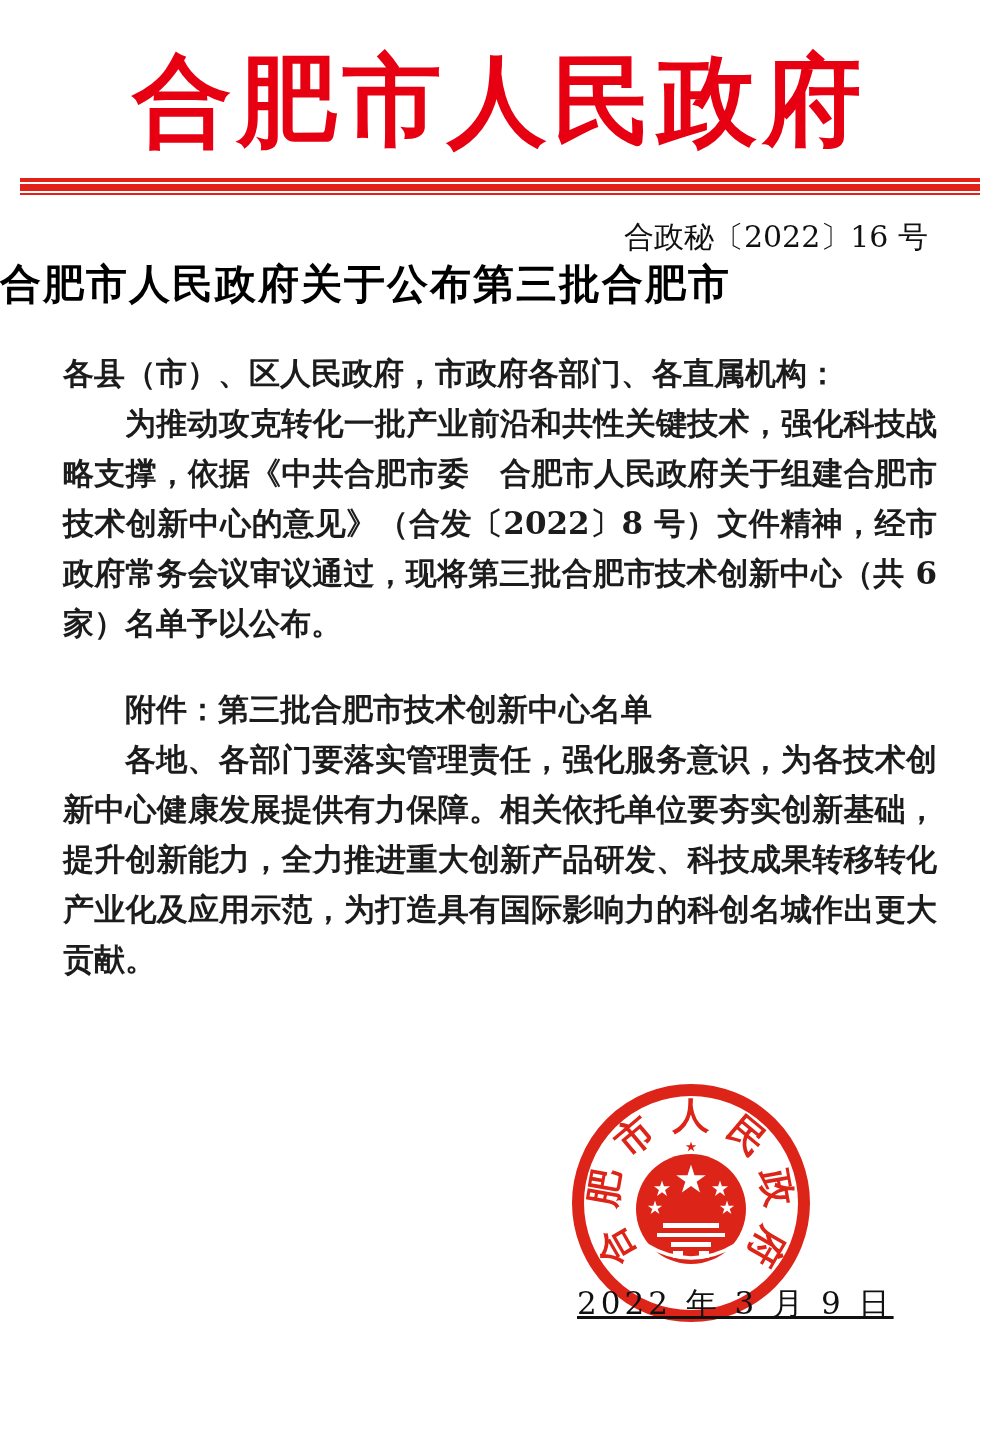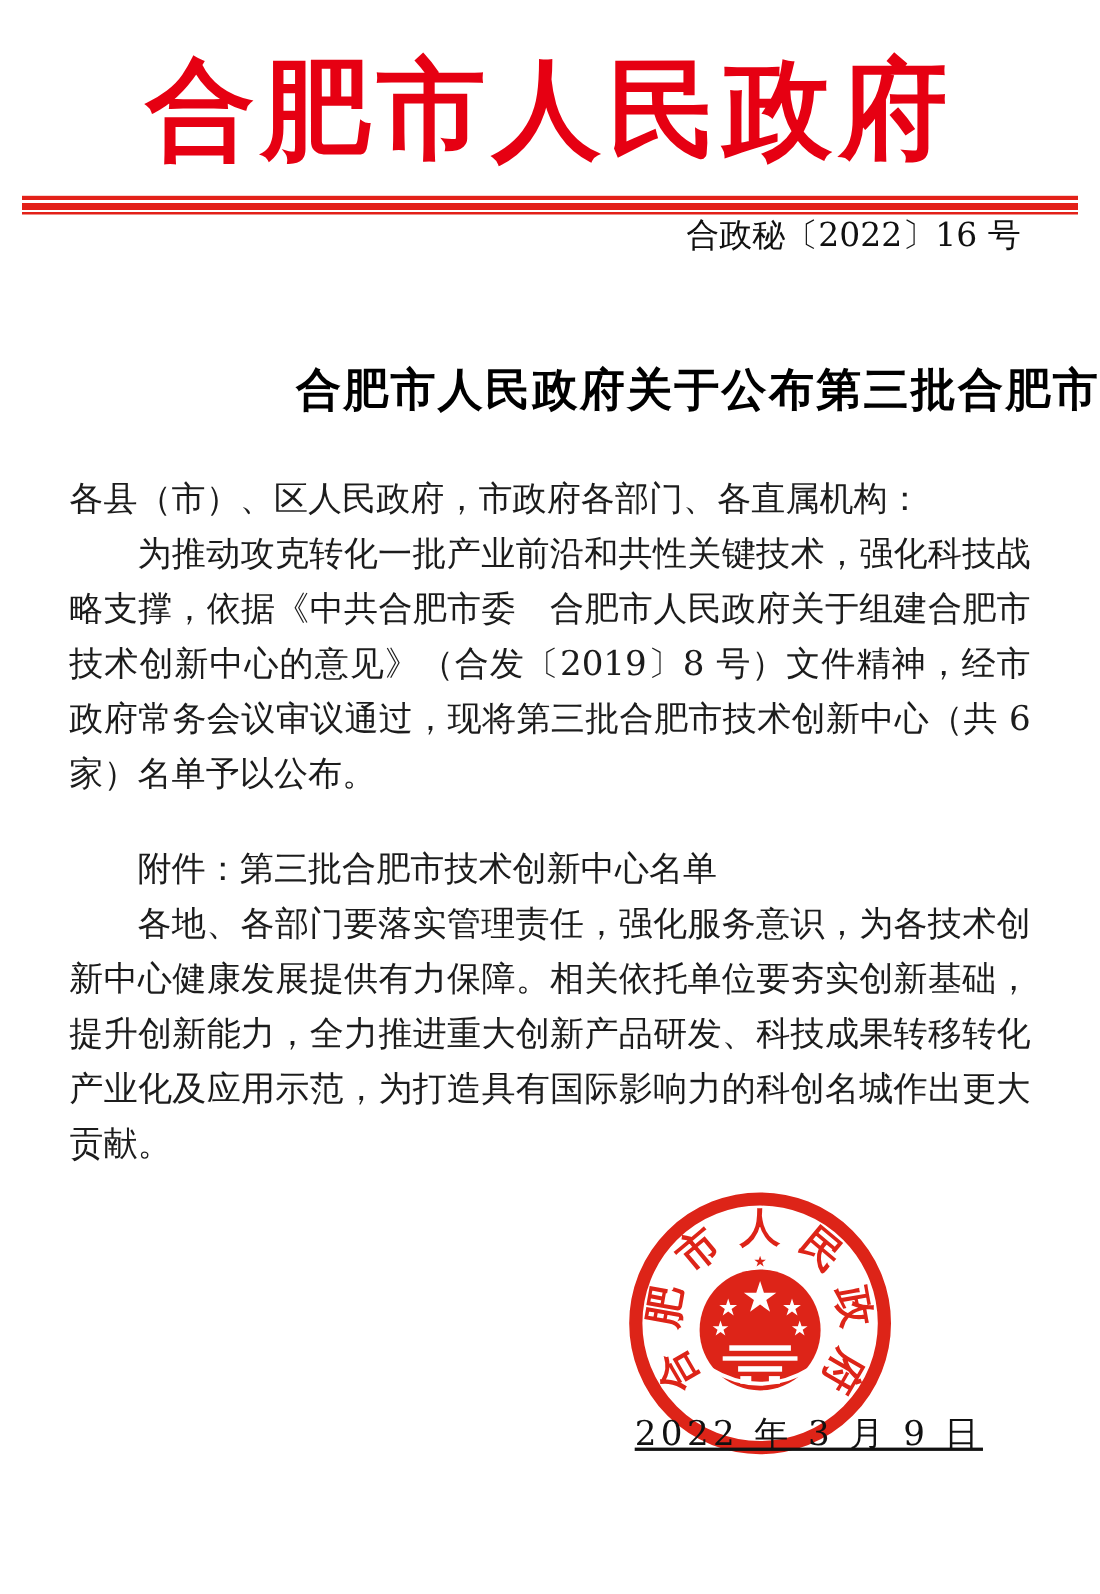--- a/index.html
+++ b/index.html
@@ -32,42 +32,43 @@
     background: linear-gradient(
       to bottom,
       #e32119 0%, #e32119 24%,
       #ffffff 24%, #ffffff 36%,
       #e32119 36%, #e32119 74%,
       #ffffff 74%, #ffffff 86%,
       #e32119 86%, #e32119 100%
     );
   }
   .doc-number {
+    margin-top: 22px;
     padding-right: 72px;
     text-align: right;
     font-size: 30px;
     line-height: 40px;
     color: #111;
   }
   .notice-title {
-    margin-top: 92px;
-    text-align: right;
+    text-align: left;
     font-size: 41px;
     line-height: 54px;
     font-weight: bold;
     color: #000;
     letter-spacing: 2px;
   }
   .body-text {
-    margin-top: 48px;
+    margin-top: 37px;
     padding: 0 63px;
     font-size: 31px;
     line-height: 50px;
     text-align: justify;
     color: #1c1c1c;
+    font-weight: bold;
   }
   .greeting {
     text-indent: 0;
   }
   .para {
     text-indent: 2em;
     margin: 0;
   }
   .attachment {
     margin-top: 36px;
@@ -107,21 +108,21 @@
   <div class="red-rule"></div>
 
   <div class="doc-number">合政秘〔2022〕16 号</div>
 
   <div class="notice-title">
     <div>合肥市人民政府关于公布第三批合肥市</div>
   </div>
 
   <div class="body-text">
     <div class="greeting">各县（市）、区人民政府，市政府各部门、各直属机构：</div>
-    <p class="para">为推动攻克转化一批产业前沿和共性关键技术，强化科技战略支撑，依据《中共合肥市委　合肥市人民政府关于组建合肥市技术创新中心的意见》（合发〔2019〕8 号）文件精神，经市政府常务会议审议通过，现将第三批合肥市技术创新中心（共 6 家）名单予以公布。</p>
+    <p class="para">为推动攻克转化一批产业前沿和共性关键技术，强化科技战略支撑，依据《中共合肥市委　合肥市人民政府关于组建合肥市技术创新中心的意见》（合发〔2022〕8 号）文件精神，经市政府常务会议审议通过，现将第三批合肥市技术创新中心（共 6 家）名单予以公布。</p>
     <p class="para attachment">附件：第三批合肥市技术创新中心名单</p>
     <p class="para">各地、各部门要落实管理责任，强化服务意识，为各技术创新中心健康发展提供有力保障。相关依托单位要夯实创新基础，提升创新能力，全力推进重大创新产品研发、科技成果转移转化产业化及应用示范，为打造具有国际影响力的科创名城作出更大贡献。</p>
   </div>
 
   <svg class="seal" viewBox="0 0 262 262">
     <defs>
       <path id="star" d="M0,-10 L2.25,-3.09 L9.51,-3.09 L3.63,1.18 L5.88,8.09 L0,3.82 L-5.88,8.09 L-3.63,1.18 L-9.51,-3.09 L-2.25,-3.09 Z"></path>
     </defs>
 
     <circle cx="131" cy="127" r="113" fill="none" stroke="#dd2418" stroke-width="12"></circle>

